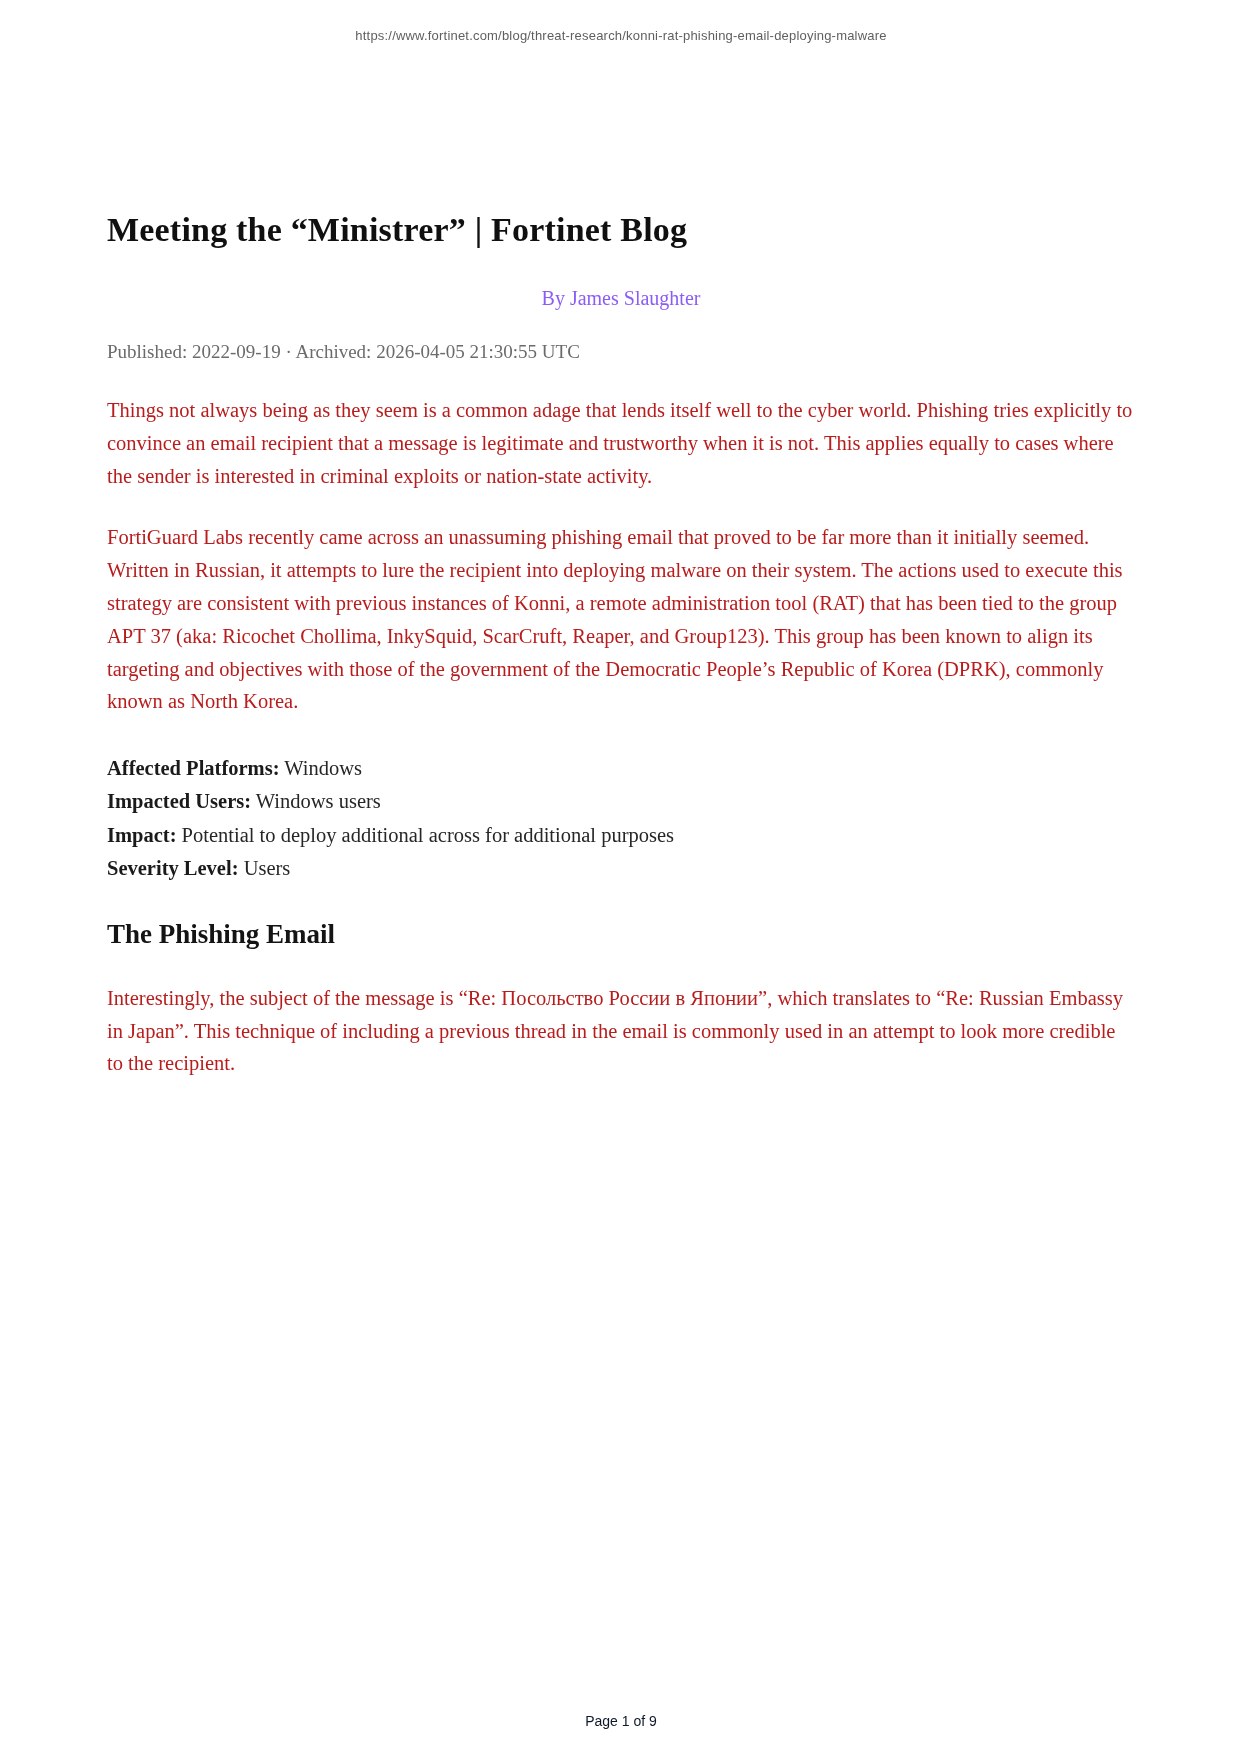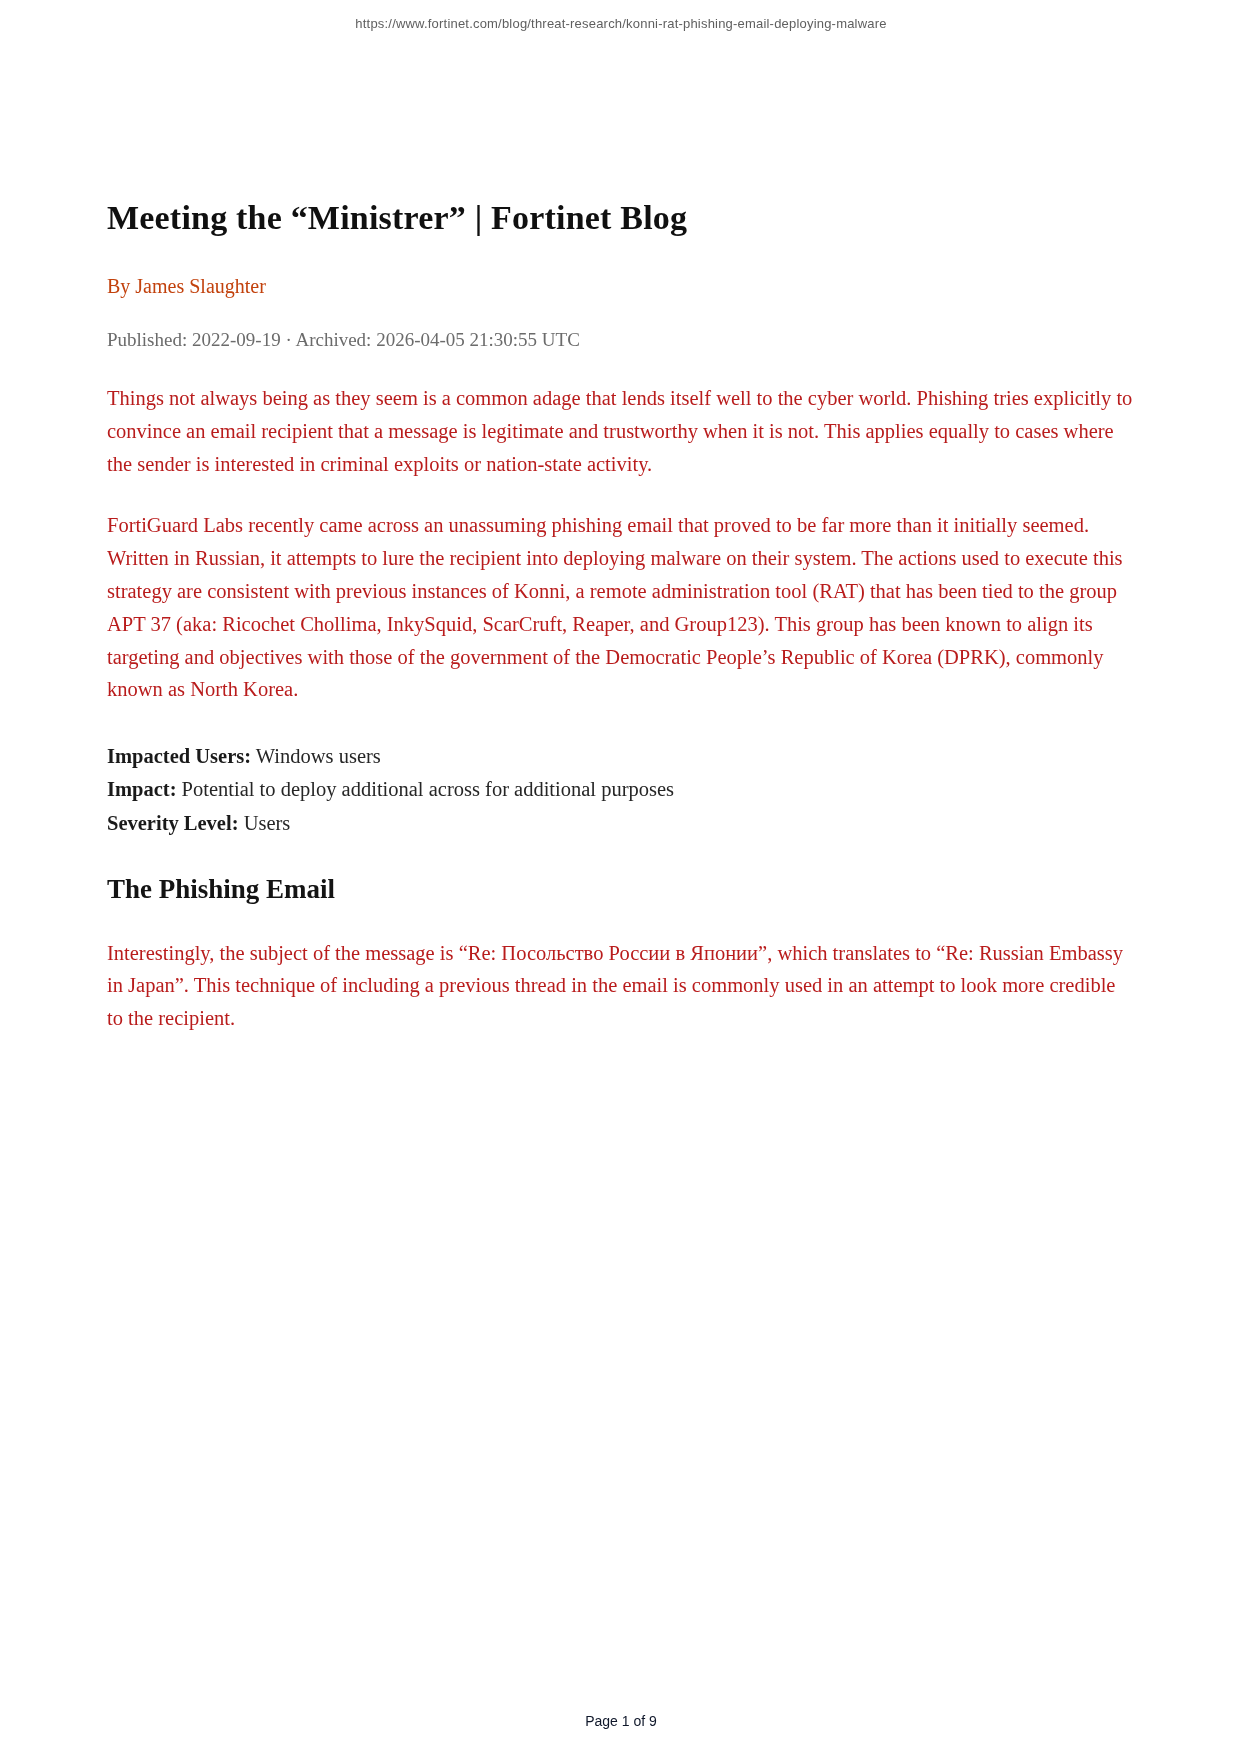--- a/index.html
+++ b/index.html
@@ -8,21 +8,21 @@
     background: #ffffff;
   }
   body {
     width: 1242px;
     height: 1756px;
     position: relative;
     overflow: hidden;
     font-family: "Liberation Serif", "DejaVu Serif", serif;
   }
   .url-header {
-    padding-top: 16px;
+    padding-top: 28px;
     text-align: center;
     font-family: "Liberation Sans", "DejaVu Sans", sans-serif;
     font-size: 13px;
     letter-spacing: 0.2px;
     color: #5f5f5f;
   }
   article {
     padding: 0 107px;
   }
   h1.article-title {
@@ -31,21 +31,22 @@
     font-weight: 700;
     font-size: 34px;
     line-height: 1.22;
     letter-spacing: 0.2px;
     color: #101010;
   }
   p.byline {
     margin: 0 0 27px 0;
     font-size: 20px;
     line-height: 1.4;
-    color: #c2410c;
+    color: #8b5cf6;
+    text-align: center;
   }
   p.publine {
     margin: 0 0 28px 0;
     font-size: 19px;
     line-height: 1.4;
     color: #6b6b6b;
   }
   p.body-para {
     margin: 0 0 29px 0;
     font-size: 20.5px;
@@ -94,20 +95,24 @@
   <p class="byline">By James Slaughter</p>
 
   <p class="publine">Published: 2022-09-19 · Archived: 2026-04-05 21:30:55 UTC</p>
 
   <p class="body-para">Things not always being as they seem is a common adage that lends itself well to the cyber world. Phishing tries explicitly to convince an email recipient that a message is legitimate and trustworthy when it is not. This applies equally to cases where the sender is interested in criminal exploits or nation-state activity.</p>
 
   <p class="body-para">FortiGuard Labs recently came across an unassuming phishing email that proved to be far more than it initially seemed. Written in Russian, it attempts to lure the recipient into deploying malware on their system. The actions used to execute this strategy are consistent with previous instances of Konni, a remote administration tool (RAT) that has been tied to the group APT 37 (aka: Ricochet Chollima, InkySquid, ScarCruft, Reaper, and Group123). This group has been known to align its targeting and objectives with those of the government of the Democratic People’s Republic of Korea (DPRK), commonly known as North Korea.</p>
 
   <div class="meta-block">
     <div class="meta-row">
+      <span class="meta-label">Affected Platforms:</span>
+      <span class="meta-value">Windows</span>
+    </div>
+    <div class="meta-row">
       <span class="meta-label">Impacted Users:</span>
       <span class="meta-value">Windows users</span>
     </div>
     <div class="meta-row">
       <span class="meta-label">Impact:</span>
       <span class="meta-value">Potential to deploy additional across for additional purposes</span>
     </div>
     <div class="meta-row">
       <span class="meta-label">Severity Level:</span>
       <span class="meta-value">Users</span>

